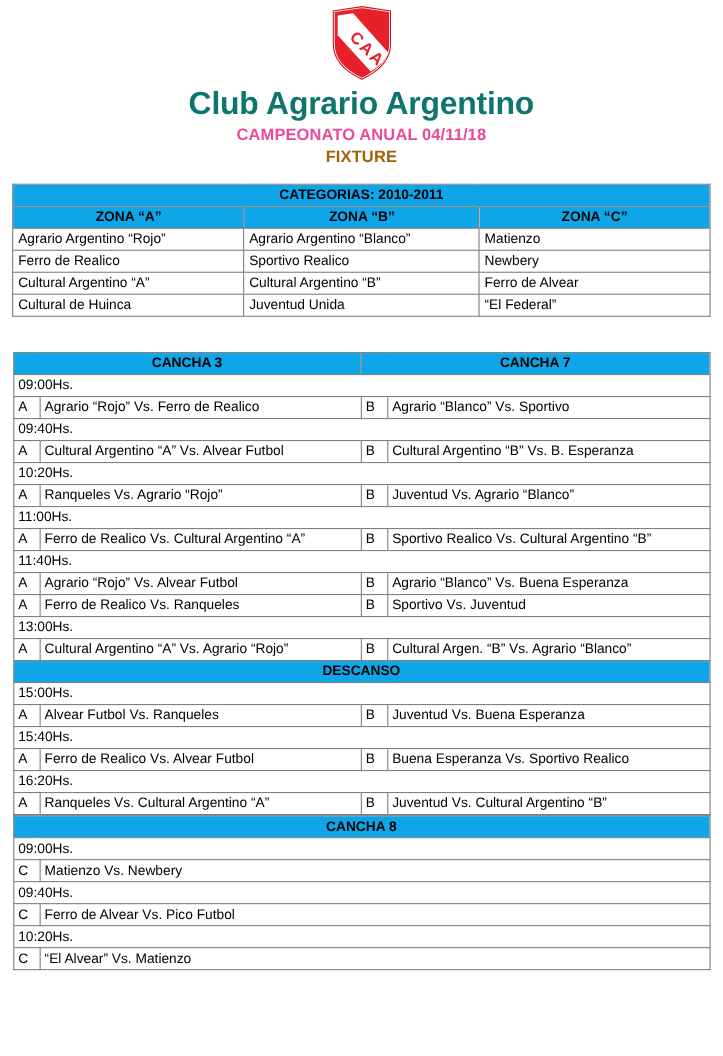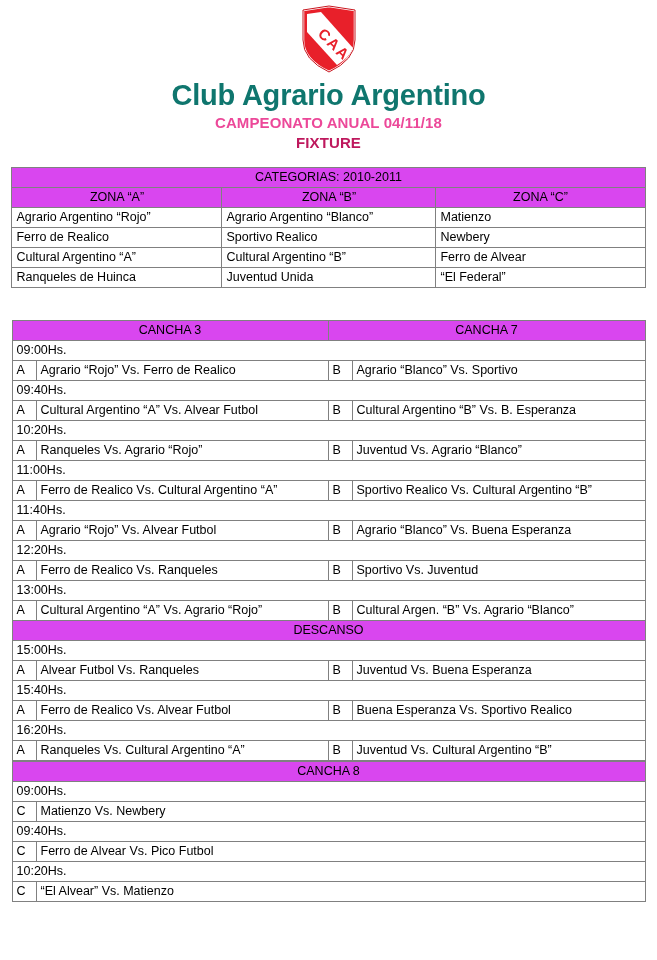--- a/index.html
+++ b/index.html
@@ -44,21 +44,21 @@
     margin-top: 4px;
   }
   .champ-line {
     color: #ec4899;
     font-size: 15px;
     font-weight: bold;
     letter-spacing: 0.1px;
     margin-top: 4px;
   }
   .fixture-line {
-    color: #be185d;
+    color: #a16207;
     font-size: 15px;
     font-weight: bold;
     letter-spacing: 0.1px;
     margin-top: 3px;
   }
 
   
   .tbl {
     border-collapse: collapse;
     table-layout: fixed;
@@ -68,22 +68,22 @@
   }
   .tbl td {
     border: 1px solid #808080;
     height: 19px;
     padding: 0 4px;
     line-height: 19px;
     white-space: nowrap;
     overflow: hidden;
   }
   .gray {
-    background: #d946ef;
-    font-weight: normal;
+    background: #0ea5e9;
+    font-weight: bold;
     text-align: center;
   }
   .ctr { text-align: left; }
   .lft { text-align: left; }
 
   
   .cat-table { margin-top: 16px; }
   .cat-table td { height: 19px; line-height: 19px; }
   .col-a { width: 210px; }
   .col-b { width: 214px; }
@@ -150,21 +150,21 @@
         <td class="lft">Ferro de Realico</td>
         <td class="lft">Sportivo Realico</td>
         <td class="lft">Newbery</td>
       </tr>
       <tr>
         <td class="lft">Cultural Argentino “A”</td>
         <td class="lft">Cultural Argentino “B”</td>
         <td class="lft">Ferro de Alvear</td>
       </tr>
       <tr>
-        <td class="lft">Ranqueles de Huinca</td>
+        <td class="lft">Cultural de Huinca</td>
         <td class="lft">Juventud Unida</td>
         <td class="lft">“El Federal”</td>
       </tr>
     </tbody>
   </table>
 
   <table class="tbl fix-table">
     <colgroup>
       <col class="zcol">
         <col class="mcol6">
@@ -221,23 +221,20 @@
         <td class="ctr" colspan="4">11:40Hs.</td>
       </tr>
       <tr>
         <td class="ctr">A</td>
         <td class="ctr">Agrario “Rojo” Vs. Alvear Futbol</td>
         <td class="ctr">B</td>
         <td class="ctr">Agrario “Blanco” Vs. Buena Esperanza</td>
       </tr>
 
       <tr>
-        <td class="ctr" colspan="4">12:20Hs.</td>
-      </tr>
-      <tr>
         <td class="ctr">A</td>
         <td class="ctr">Ferro de Realico Vs. Ranqueles</td>
         <td class="ctr">B</td>
         <td class="ctr">Sportivo Vs. Juventud</td>
       </tr>
 
       <tr>
         <td class="ctr" colspan="4">13:00Hs.</td>
       </tr>
       <tr>

